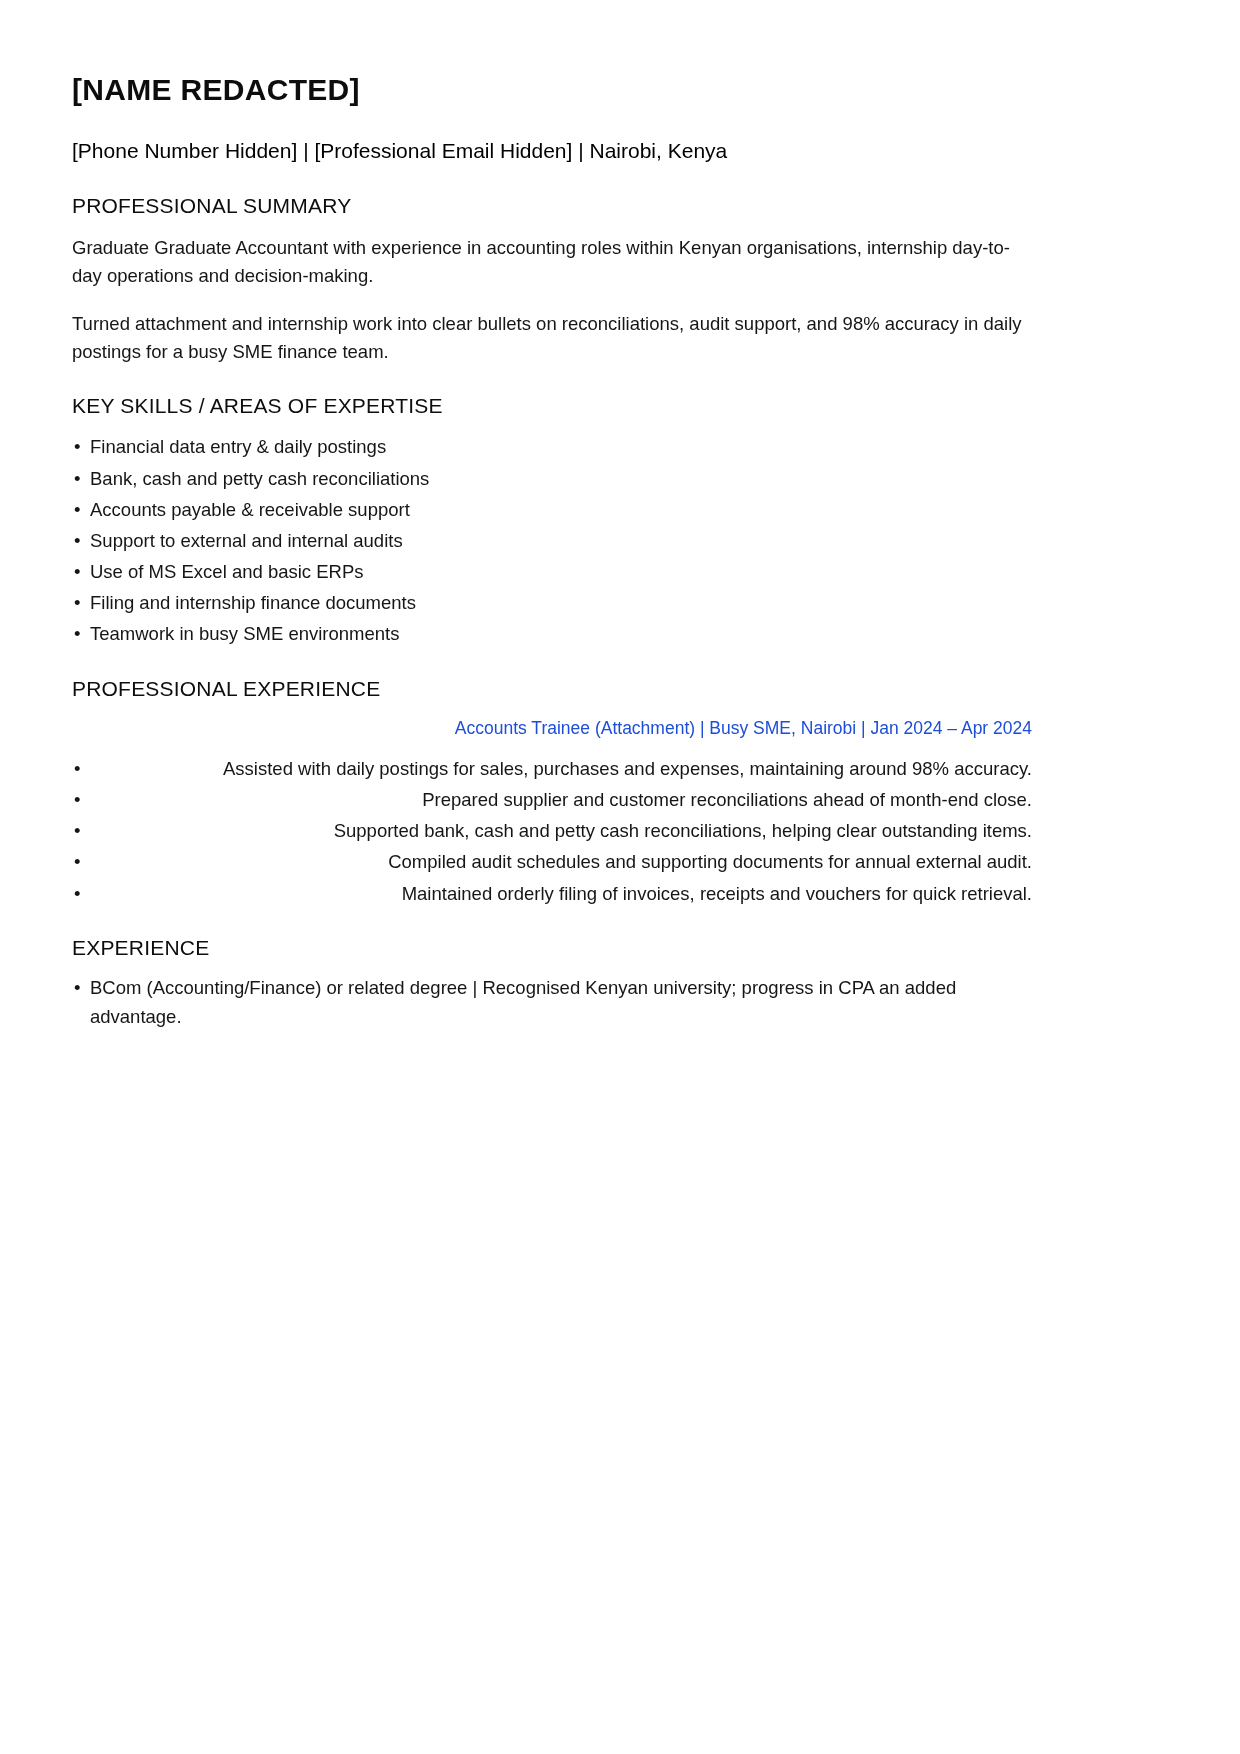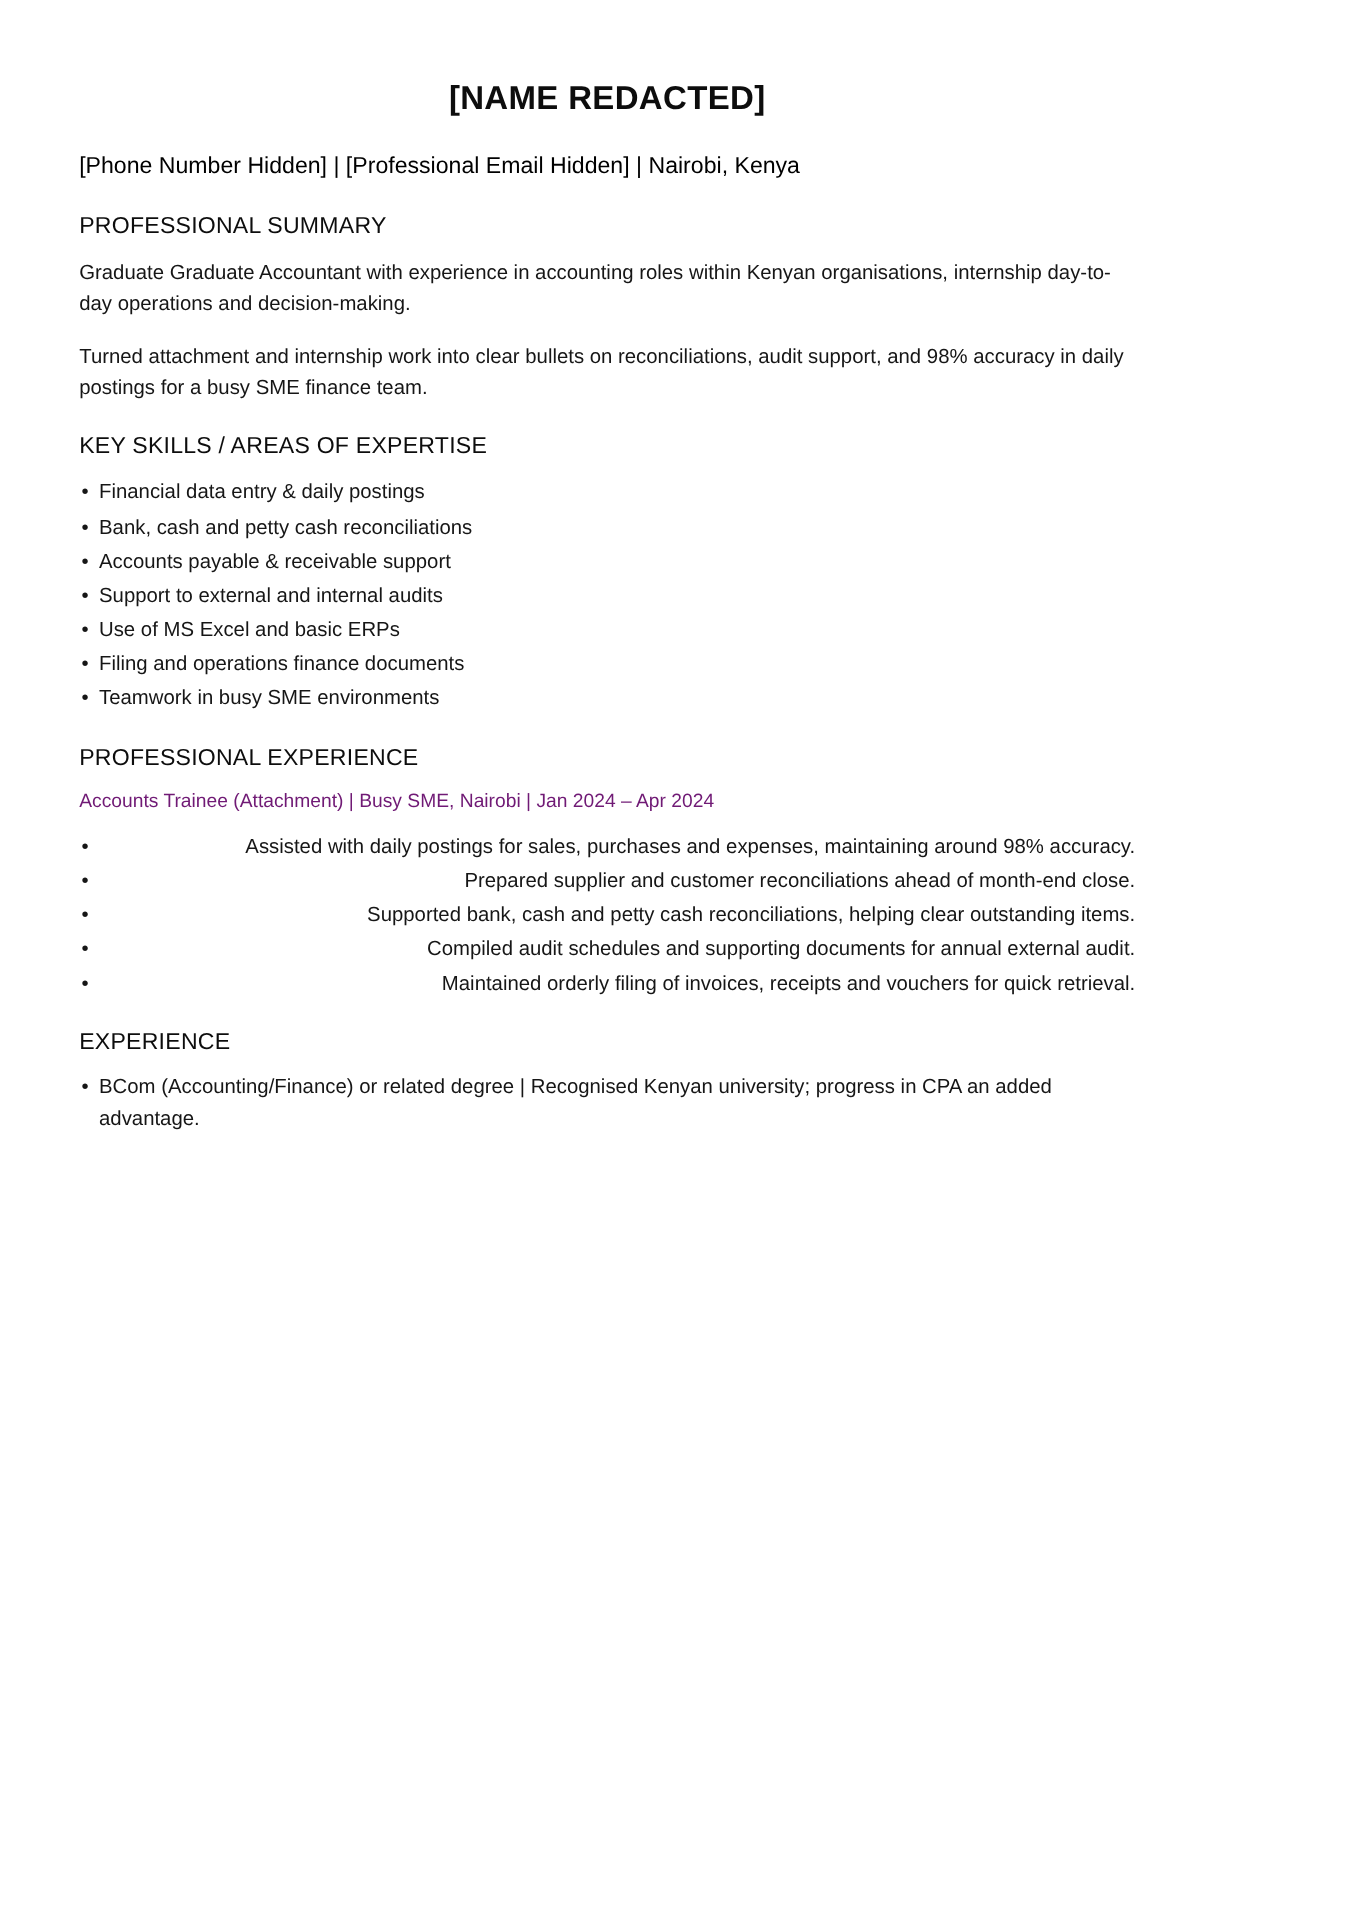--- a/index.html
+++ b/index.html
@@ -26,21 +26,20 @@
     width: 960px;
   }
 
   .name {
     font-size: 30px;
     font-weight: bold;
     letter-spacing: 0.3px;
     color: #0d0d0d;
     margin: 12px 0 0 0;
     line-height: 1.2;
-    text-align: center;
   }
   .contact {
     font-size: 21px;
     color: #000000;
     margin: 28px 0 0 0;
     line-height: 1.45;
   }
 
   .section-heading {
     font-size: 21px;
@@ -84,23 +83,24 @@
   ul.bullets.tight li {
     line-height: 1.68;
   }
   ul.bullets.wrapped li {
     line-height: 1.58;
     margin-bottom: 2px;
   }
 
   .job-line {
     font-size: 17.5px;
-    color: #701a75;
+    color: #1d4ed8;
     margin: 14px 0 0 0;
     line-height: 1.45;
+    text-align: right;
   }
 
   .exp-list {
     margin-top: 8px;
     text-align: right;
   }
 </style>
 </head>
 <body>
 
@@ -117,21 +117,21 @@
     <p class="para">Turned attachment and internship work into clear bullets on reconciliations, audit support, and 98% accuracy in daily postings for a busy SME finance team.</p>
 
     <h2 class="section-heading">KEY SKILLS / AREAS OF EXPERTISE</h2>
 
     <ul class="bullets tight">
       <li>Financial data entry &amp; daily postings</li>
       <li>Bank, cash and petty cash reconciliations</li>
       <li>Accounts payable &amp; receivable support</li>
       <li>Support to external and internal audits</li>
       <li>Use of MS Excel and basic ERPs</li>
-      <li>Filing and operations finance documents</li>
+      <li>Filing and internship finance documents</li>
       <li>Teamwork in busy SME environments</li>
     </ul>
 
     <h2 class="section-heading">PROFESSIONAL EXPERIENCE</h2>
 
     <p class="job-line">Accounts Trainee (Attachment) | Busy SME, Nairobi | Jan 2024 – Apr 2024</p>
 
     <ul class="bullets wrapped exp-list">
       <li>Assisted with daily postings for sales, purchases and expenses, maintaining around 98% accuracy.</li>
       <li>Prepared supplier and customer reconciliations ahead of month-end close.</li>

